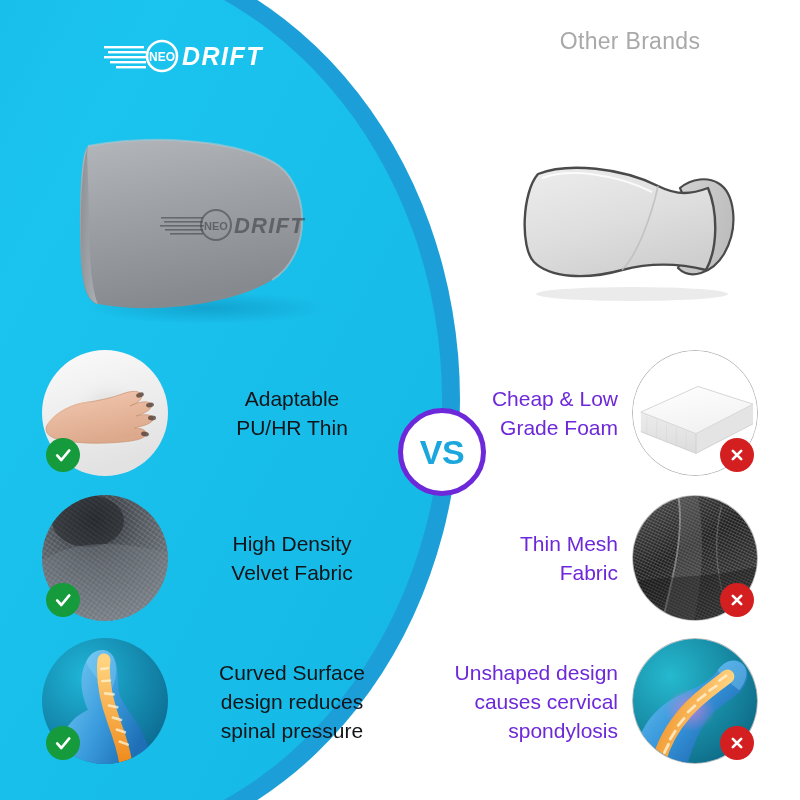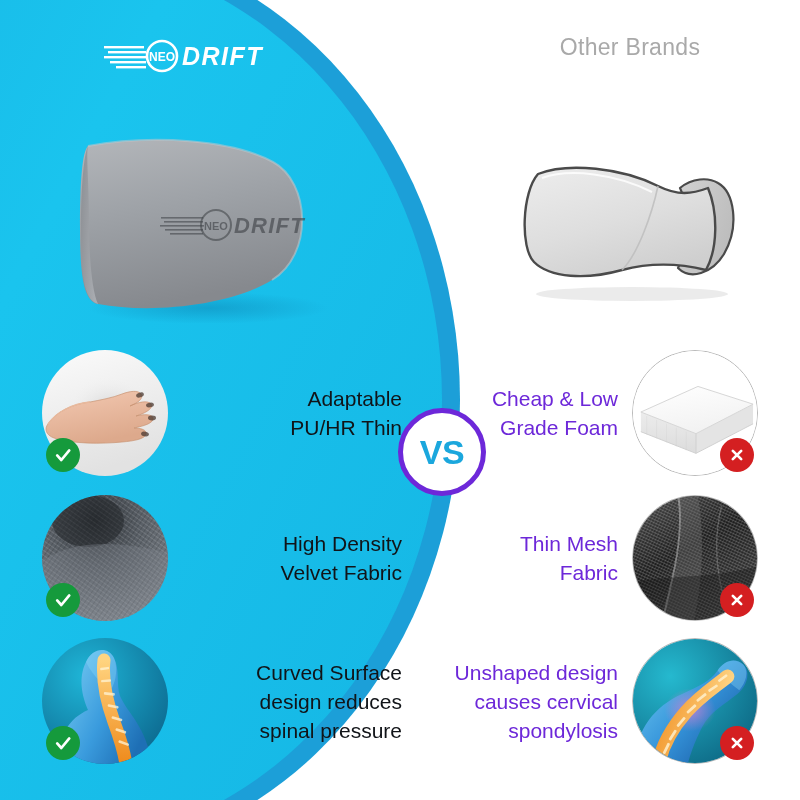--- a/index.html
+++ b/index.html
@@ -37,21 +37,21 @@
   
   .brand {
     position: absolute;
     left: 104px; top: 39px;
     width: 170px; height: 34px;
   }
   .brand svg { display: block; width: 170px; height: 34px; }
 
   .other-brands {
     position: absolute;
-    left: 500px; top: 34px;
+    left: 500px; top: 28px;
     width: 260px;
     text-align: center;
     font-size: 23px;
     color: #a9a9a9;
     letter-spacing: .3px;
     font-weight: 400;
   }
 
   
   .hero-left {
@@ -126,21 +126,21 @@
 
   .feat-text {
     position: absolute;
     top: 50%;
     transform: translateY(-50%);
     font-size: 21px;
     line-height: 29px;
   }
   .row.left .feat-text {
     left: 140px; right: 0;
-    text-align: right;
+    text-align: center;
     color: #111418;
   }
   .row.right .feat-text {
     right: 140px; left: 0;
     text-align: right;
     color: #6d28d9;
   }
   .feat-text div { white-space: nowrap; }
 </style>
 </head>

